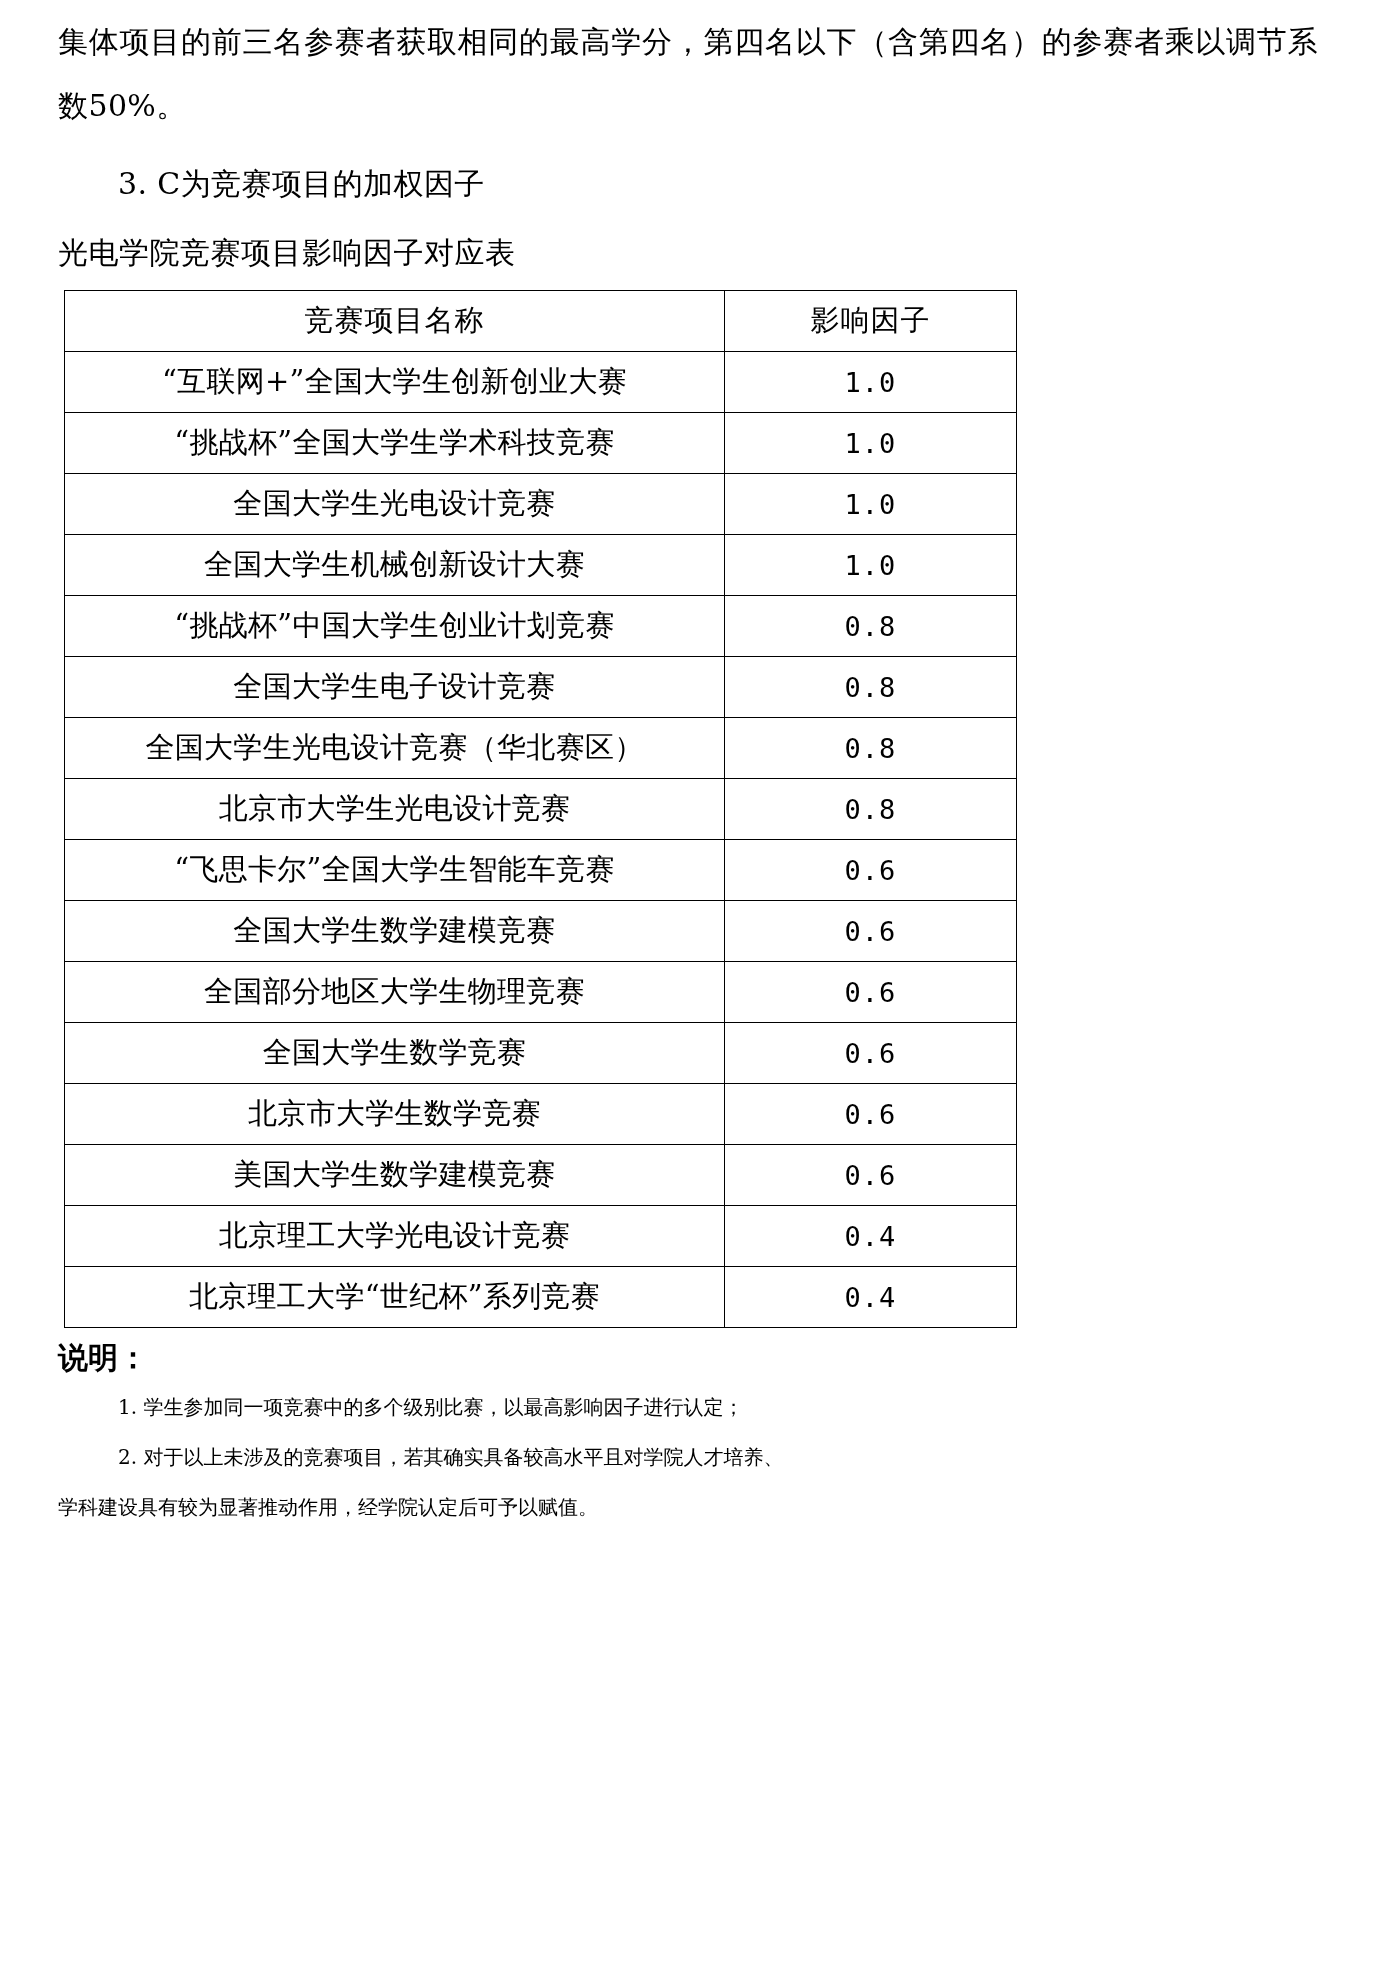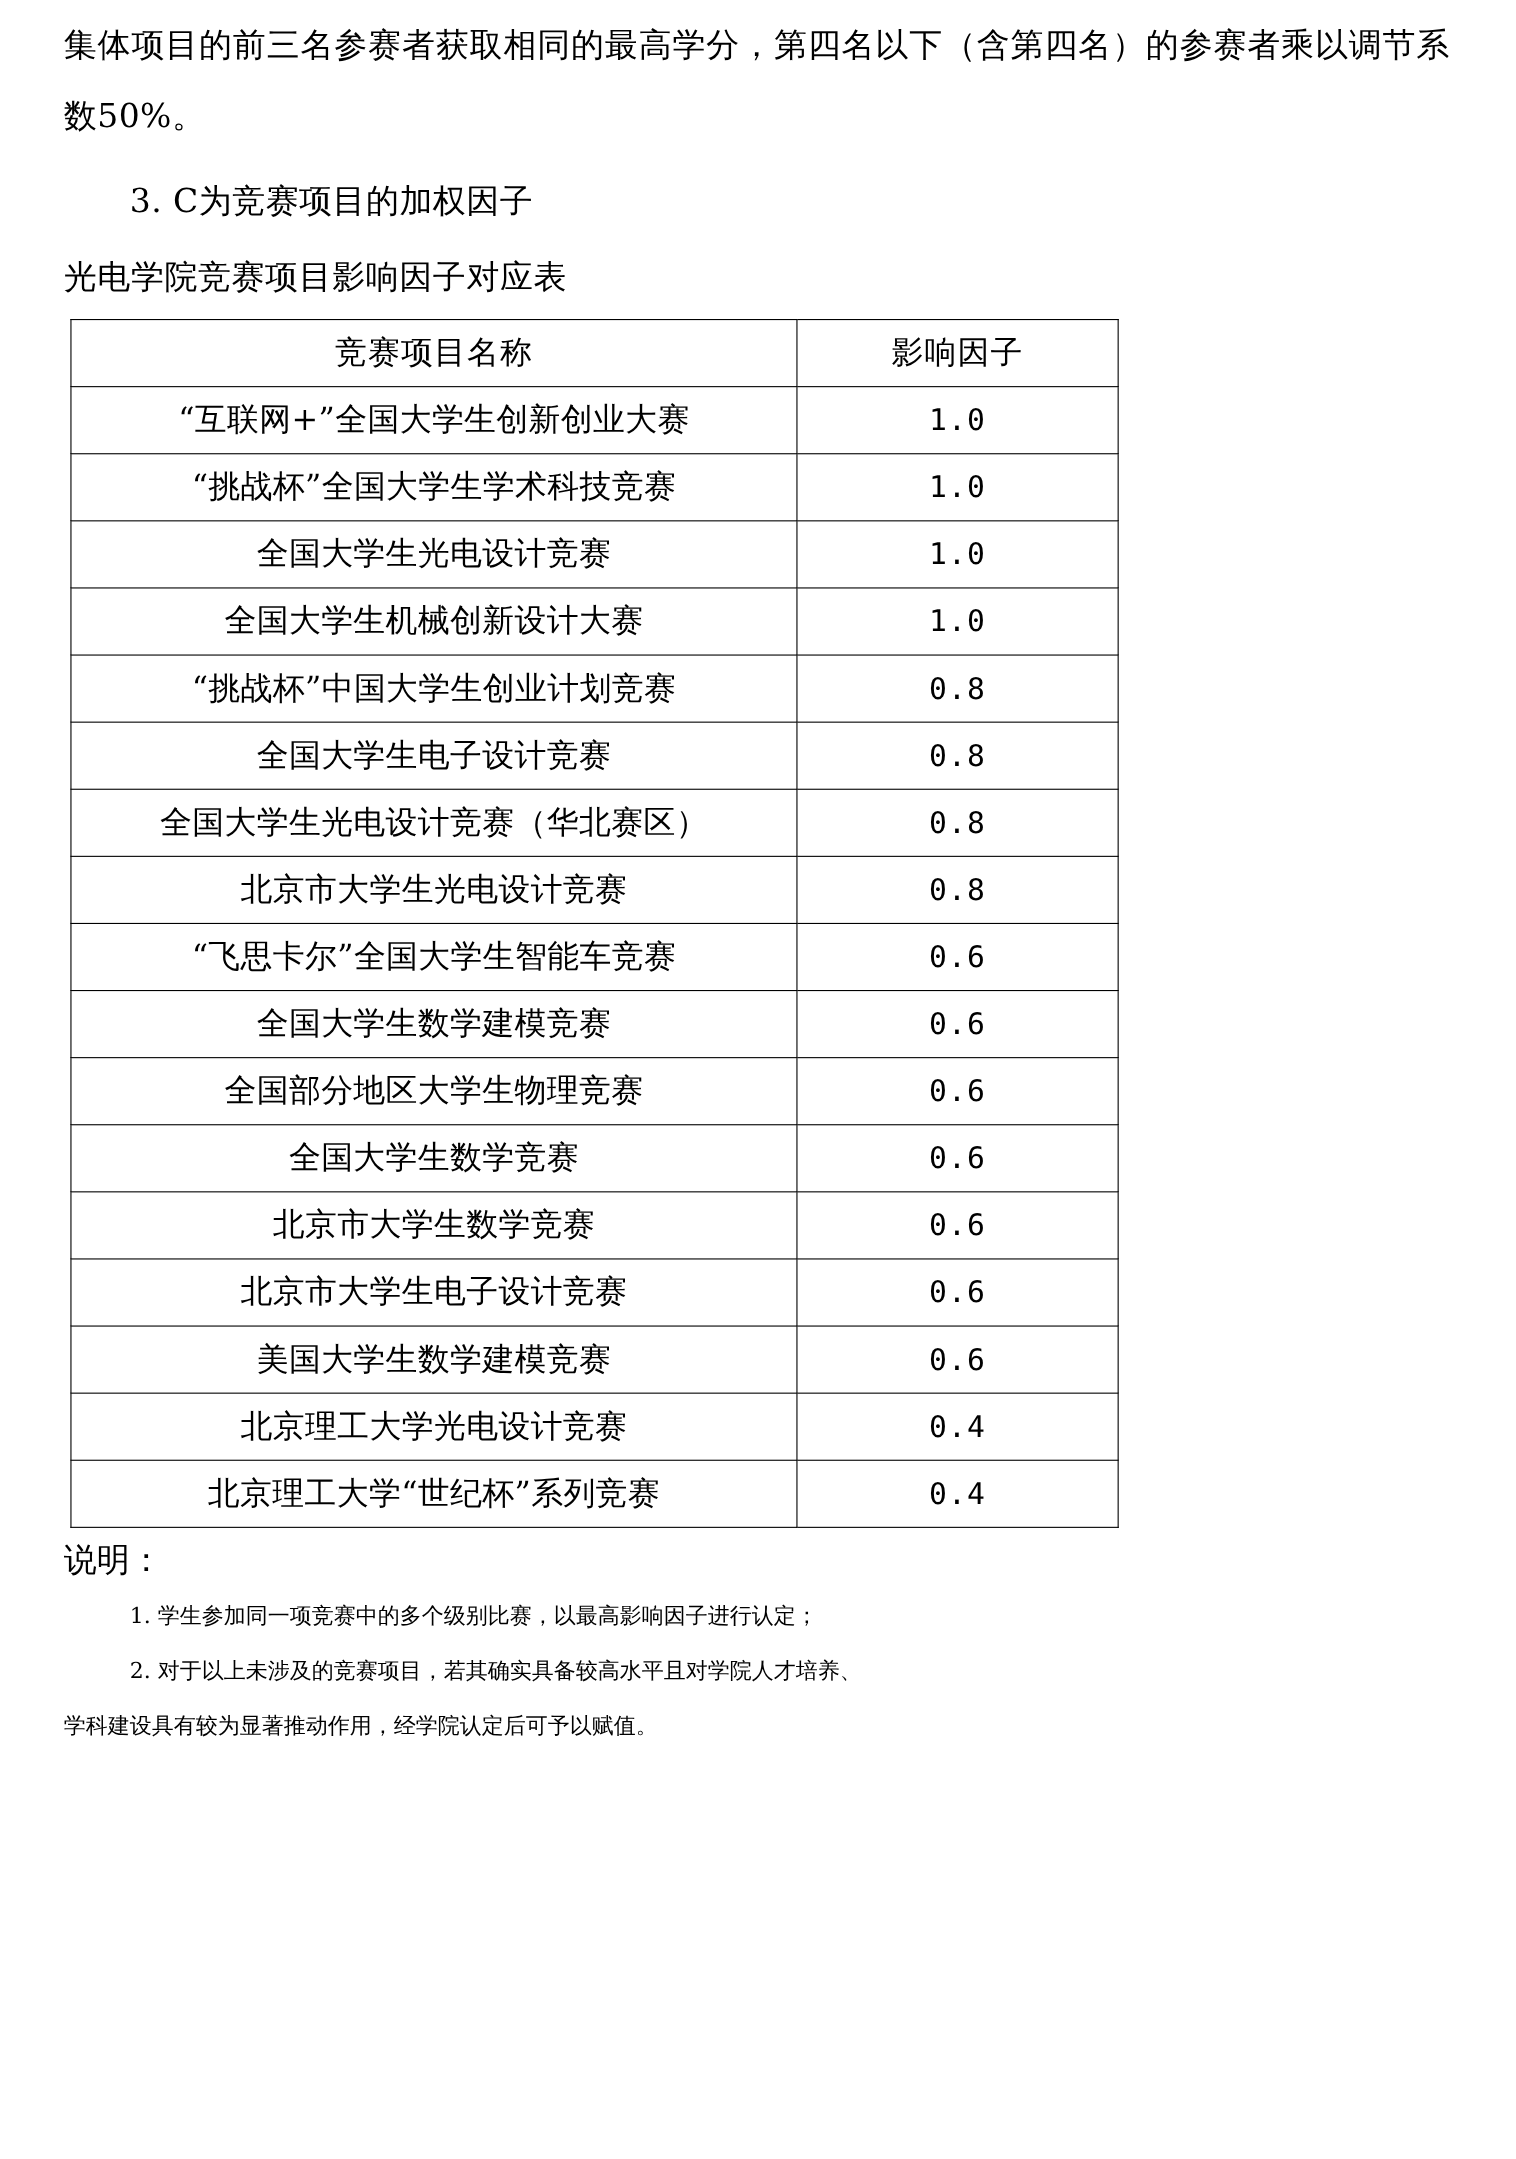--- a/index.html
+++ b/index.html
@@ -80,20 +80,21 @@
     letter-spacing: 1px;
   }
 
   .notes {
     margin-top: 6px;
   }
   .note-label {
     font-size: 30px;
     line-height: 48px;
     margin: 0;
+    font-weight: bold;
   }
   .note-item {
     font-size: 20px;
     line-height: 50px;
     margin: 0;
     text-indent: 60px;
     text-align: justify;
   }
   .note-item.cont {
     text-indent: 0;
@@ -172,24 +173,20 @@
       </tr>
       <tr>
         <td class="cell-name">全国大学生数学竞赛</td>
         <td class="cell-factor">0.6</td>
       </tr>
       <tr>
         <td class="cell-name">北京市大学生数学竞赛</td>
         <td class="cell-factor">0.6</td>
       </tr>
       <tr>
-        <td class="cell-name">北京市大学生电子设计竞赛</td>
-        <td class="cell-factor">0.6</td>
-      </tr>
-      <tr>
         <td class="cell-name">美国大学生数学建模竞赛</td>
         <td class="cell-factor">0.6</td>
       </tr>
       <tr>
         <td class="cell-name">北京理工大学光电设计竞赛</td>
         <td class="cell-factor">0.4</td>
       </tr>
       <tr>
         <td class="cell-name">北京理工大学“世纪杯”系列竞赛</td>
         <td class="cell-factor">0.4</td>

